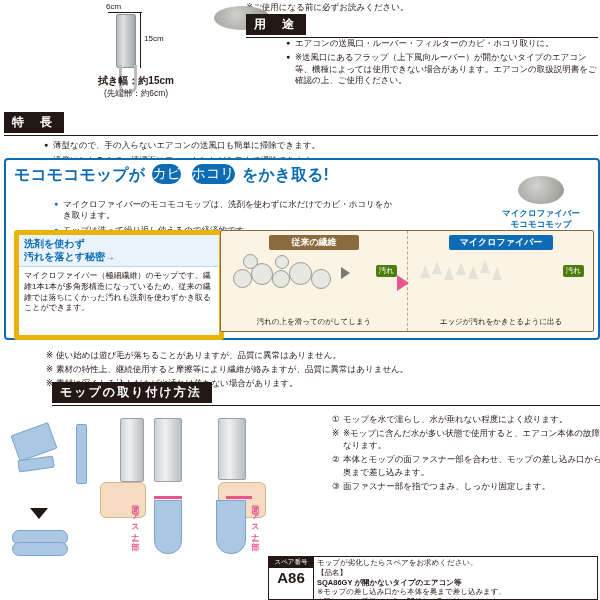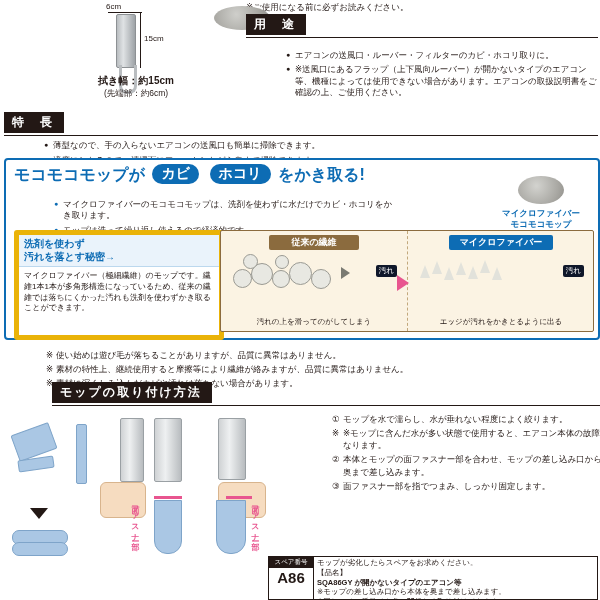--- a/index.html
+++ b/index.html
@@ -53,21 +53,21 @@
     position:absolute;left:46px;top:74px;width:180px;text-align:center;
     font-size:10px;font-weight:bold;
   }
   .caption-s{
     position:absolute;left:46px;top:88px;width:180px;text-align:center;
     font-size:8.5px;
   }
 
   
   .use-wrap{position:absolute;left:246px;top:14px;width:352px;}
-  .use-list{margin-top:12px;font-size:8.5px;line-height:1.35;}
+  .use-list{margin-top:0;font-size:8.5px;line-height:1.35;}
   .use-list li{list-style:none;margin:0 0 3px 0;padding-left:9px;position:relative;}
   .use-list li:before{content:"\25CF";position:absolute;left:0;top:0;font-size:7px;}
 
   
   .feat-wrap{position:absolute;left:4px;top:112px;width:594px;}
   .feat-list{margin-top:4px;font-size:8.5px;line-height:1.4;}
   .feat-list li{list-style:none;margin:0 0 3px 0;padding-left:9px;position:relative;}
   .feat-list li:before{content:"\25CF";position:absolute;left:0;top:0;font-size:7px;}
 
   
@@ -75,21 +75,21 @@
     position:absolute;left:4px;top:158px;width:592px;height:178px;
     border:2px solid #0d6cb4;border-radius:4px;background:#fff;
   }
   .blue-head{
     position:absolute;left:8px;top:4px;
     font-size:16px;font-weight:bold;color:#0d6cb4;
     letter-spacing:0px;
   }
   .pill{
     display:inline-block;background:#0d6cb4;color:#fff;border-radius:10px;
-    padding:1px 9px;font-size:14px;font-weight:bold;margin:0 3px;
+    padding:1px 0;font-size:14px;font-weight:normal;margin:0 3px;
     vertical-align:2px;
   }
   .blue-body{
     position:absolute;left:8px;top:30px;width:344px;font-size:8.5px;line-height:1.4;
   }
   .blue-body li{list-style:none;margin:0 0 3px 0;padding-left:9px;position:relative;}
   .blue-body li:before{content:"\25CF";position:absolute;left:0;top:0;font-size:7px;color:#0d6cb4;}
 
   .secret-box{
     position:absolute;left:8px;top:70px;width:200px;height:100px;
@@ -117,21 +117,21 @@
   .cmp-half{position:absolute;top:0;width:50%;height:100%;}
   .cmp-left{left:0;}
   .cmp-right{left:50%;border-left:1px dashed #c2a87c;}
   .cmp-tag{
     margin:4px auto 0 auto;width:90px;text-align:center;font-size:9px;font-weight:bold;
     color:#fff;background:#8b6b3e;border-radius:2px;padding:1px 0;
   }
   .cmp-tag.blue{background:#0d6cb4;width:104px;}
   .cmp-cap{position:absolute;bottom:4px;left:0;width:100%;text-align:center;font-size:7.5px;}
   .dirt{
-    position:absolute;right:10px;top:34px;background:#0f172a;color:#fff;
+    position:absolute;right:10px;top:34px;background:#4d7c0f;color:#fff;
     font-size:7.5px;border-radius:2px;padding:1px 3px;
   }
   .fiber-circles{position:absolute;left:10px;top:22px;width:110px;height:46px;}
   .fc{position:absolute;border:1px solid #9a9a93;border-radius:50%;background:#e8e8e2;}
   .spike{position:absolute;width:0;height:0;border-left:5px solid transparent;border-right:5px solid transparent;border-bottom:13px solid #e2e2db;}
   .arrow-pink{
     position:absolute;left:176px;top:44px;width:0;height:0;
     border-top:8px solid transparent;border-bottom:8px solid transparent;border-left:12px solid #e8558f;
   }
   .arrow-right{

